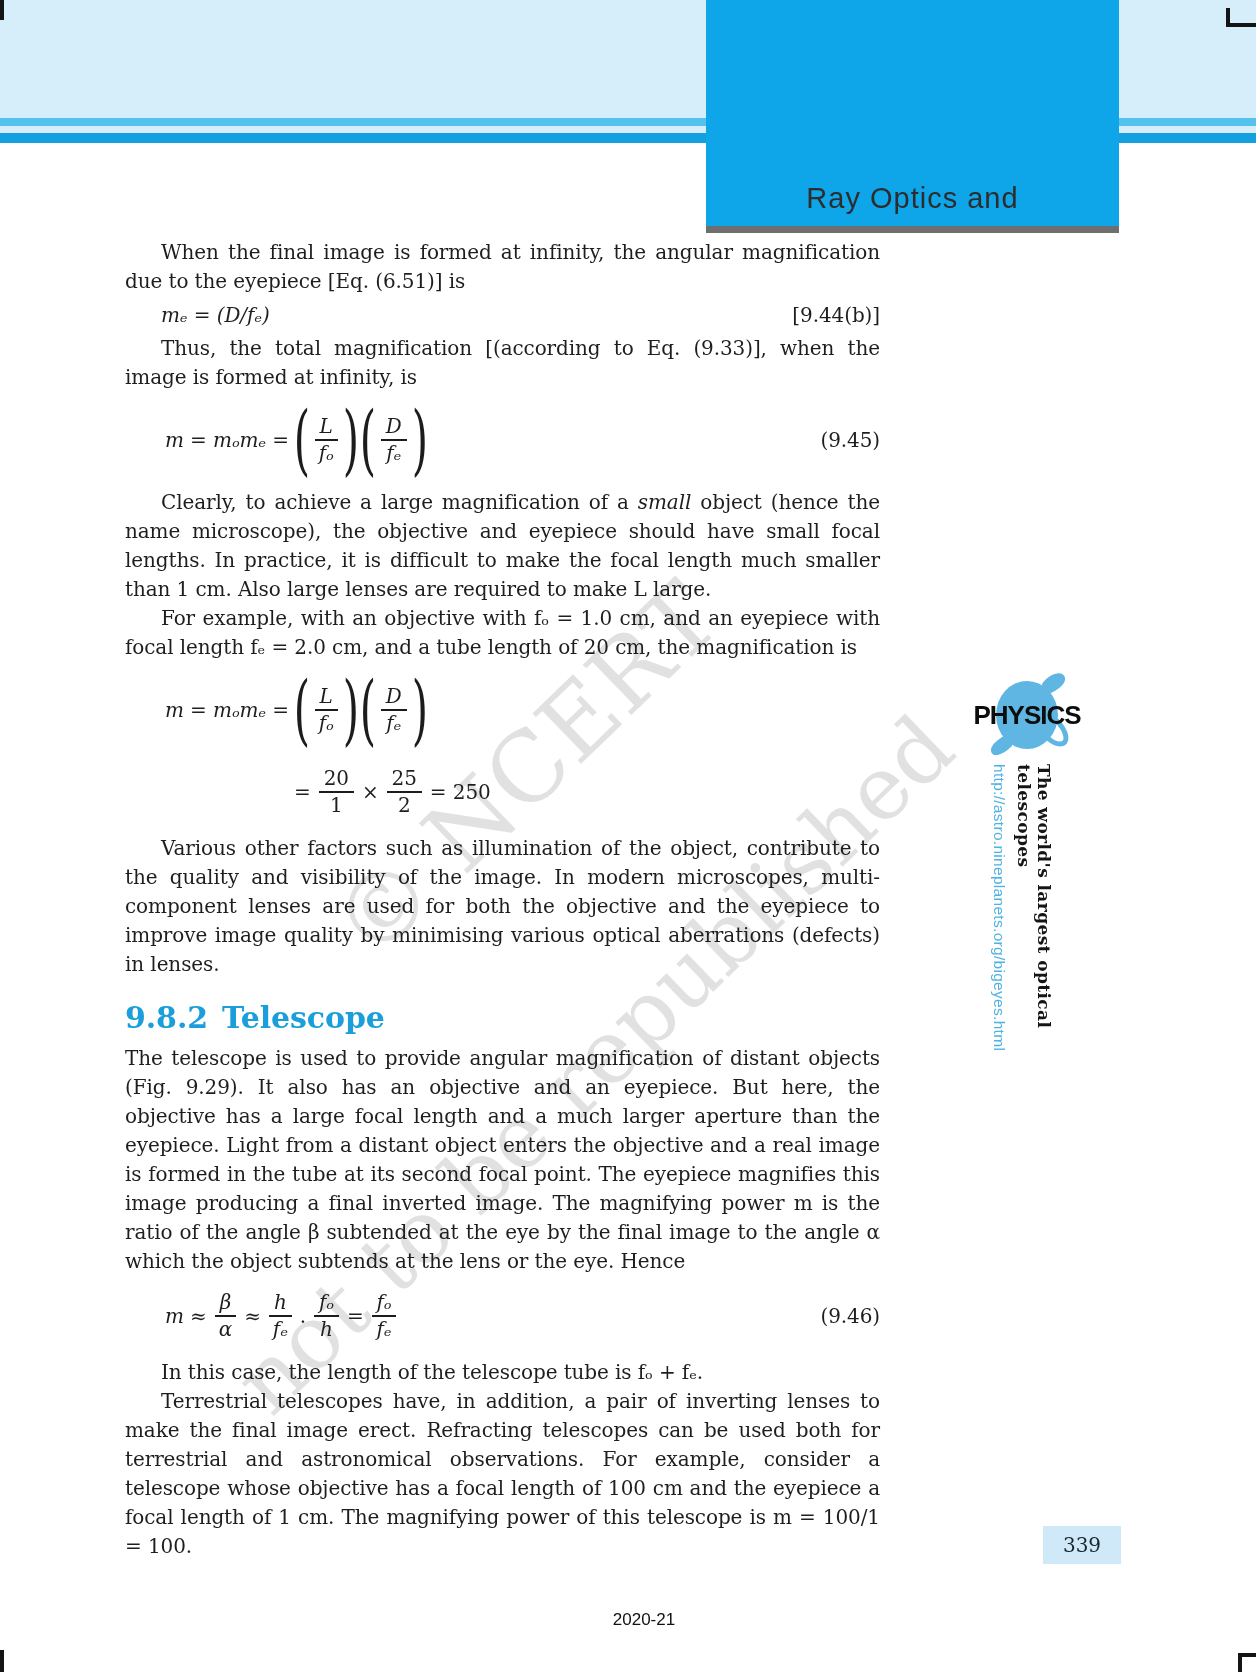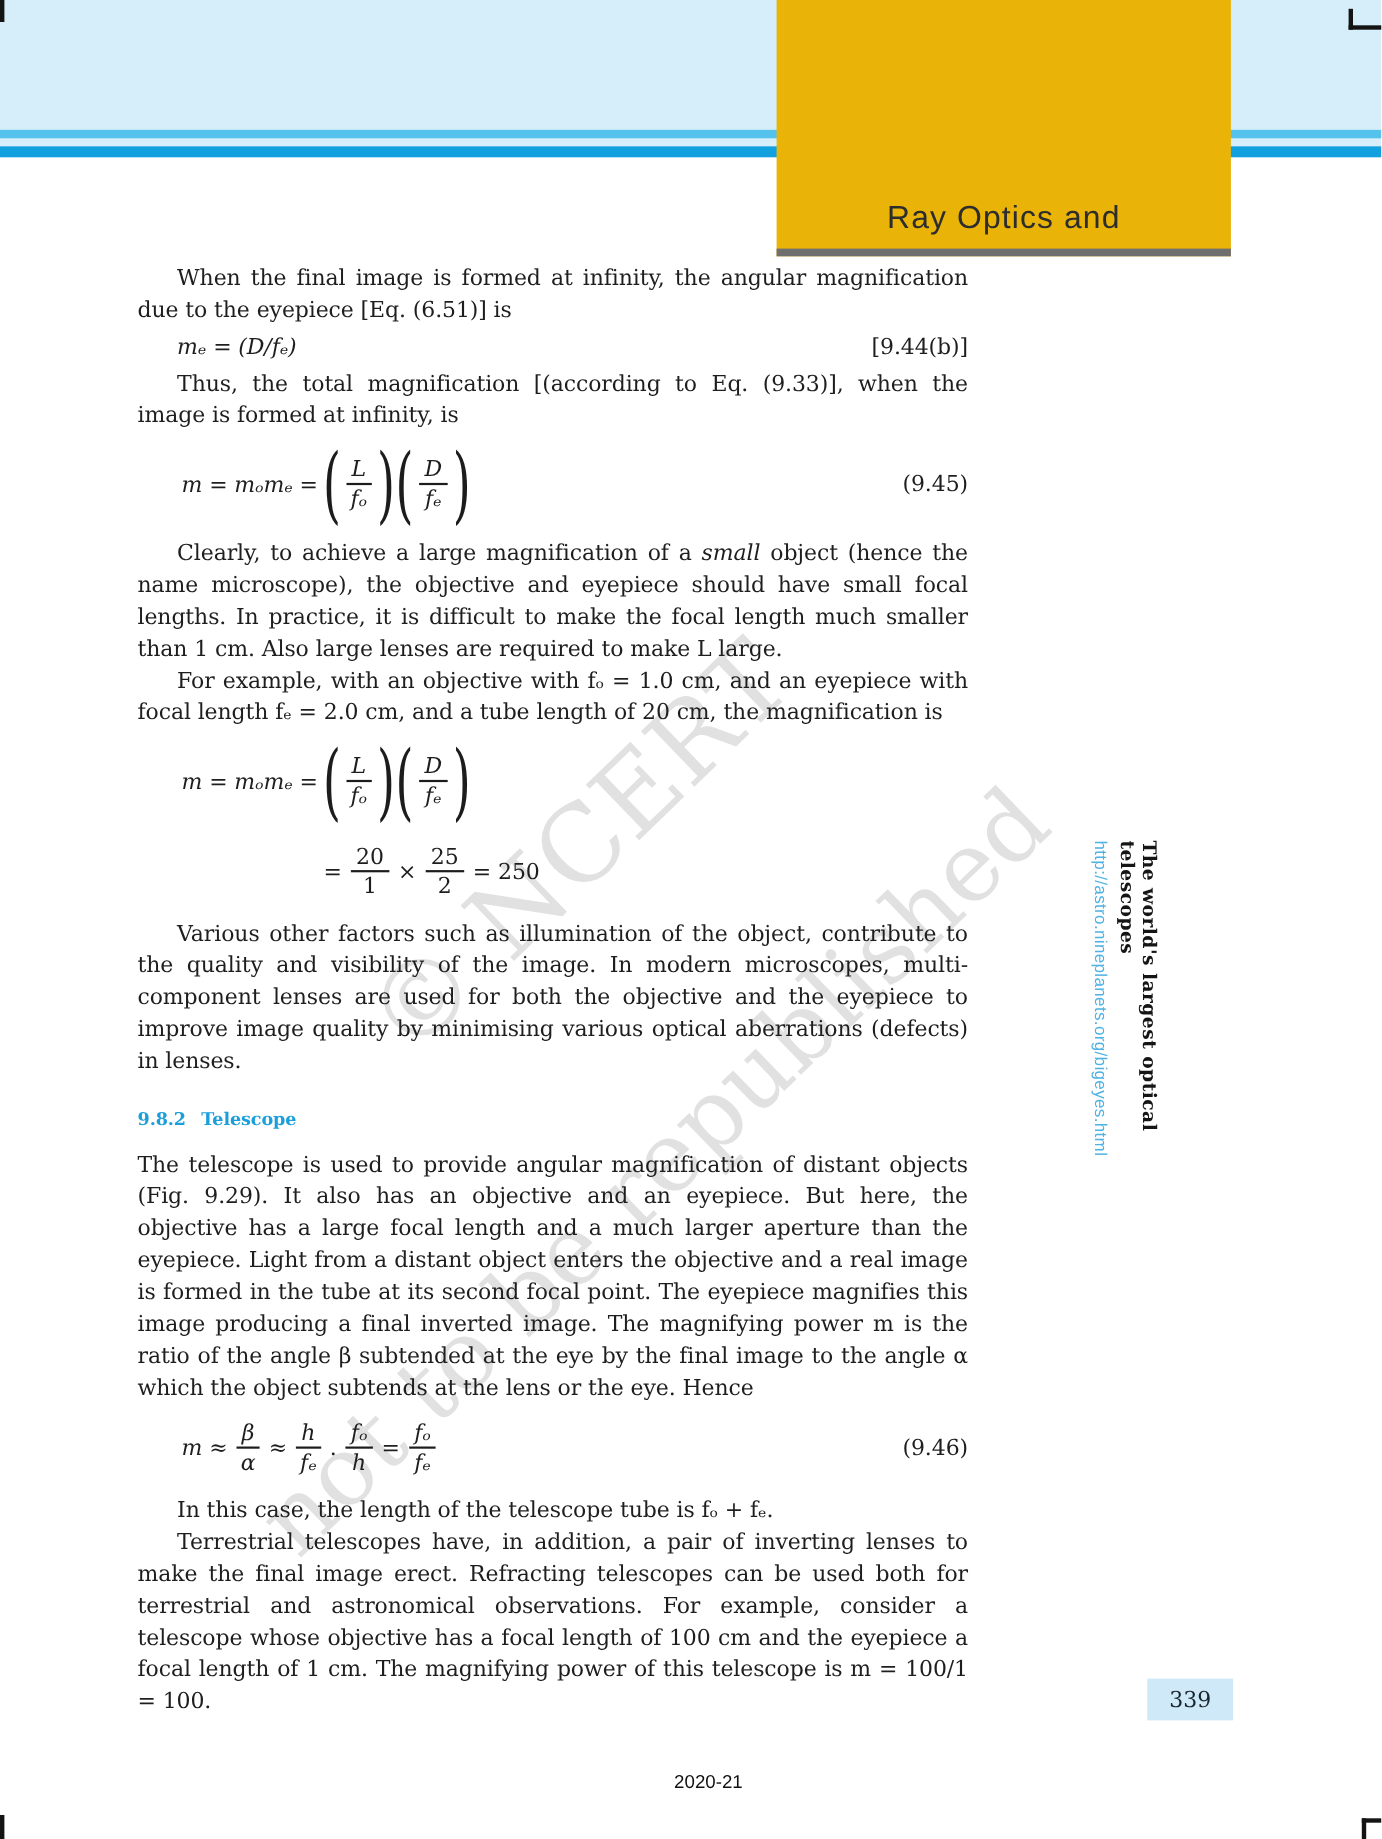--- a/index.html
+++ b/index.html
@@ -8,21 +8,21 @@
     position:relative; width:1256px; height:1672px; background:#ffffff;
     font-family:"DejaVu Serif", serif; color:#1e1e1e; overflow:hidden;
   }
   
   .band      { position:absolute; left:0; top:0;    width:1256px; height:118px; background:#d6edfa; }
   .stripe-sky{ position:absolute; left:0; top:118px; width:1256px; height:8px;  background:#54c2ec; }
   .band-gap  { position:absolute; left:0; top:126px; width:1256px; height:7px;  background:#d6edfa; }
   .stripe-blue{position:absolute; left:0; top:133px; width:1256px; height:10px; background:#13a0df; }
   .title-box {
     position:absolute; left:706px; top:0; width:413px; height:233px;
-    background:#eab308; border-bottom:7px solid #6f6f6f;
+    background:#0ea5e9; border-bottom:7px solid #6f6f6f;
     display:flex; flex-direction:column; justify-content:flex-end; align-items:center;
     padding-bottom:8px;
   }
   .title-line {
     font-family:"Liberation Sans", sans-serif; font-weight:400;
     font-size:29px; line-height:39px; color:#2d2d2d; letter-spacing:1px;
   }
   
   .crop-tl { position:absolute; left:0; top:0; width:4px; height:20px; background:#141414; }
   .crop-tr { position:absolute; left:1226px; top:8px; width:30px; height:19px;
@@ -54,21 +54,21 @@
   .eq-display.compact { min-height:64px; margin:8px 0 10px 0; }
   .eq-display .tok { margin:16px 4px; }
   .frac { display:inline-block; text-align:center; vertical-align:middle; margin:0 4px; line-height:1.15; }
   .frac .num { display:block; border-bottom:2px solid #1c1c1c; padding:0 5px 1px; }
   .frac .den { display:block; padding-top:1px; }
   .bigparen { display:inline-block; font-size:76px; line-height:0.9; font-weight:400;
               transform:scaleX(0.55); margin:0 -6px; color:#1c1c1c; }
   .eq250 { padding-left:165px; }
   
   .section-heading {
-    margin:24px 0 12px 0; font-size:16px; font-weight:bold; color:#1b9fda;
+    margin:24px 0 12px 0; font-size:30px; font-weight:bold; color:#1b9fda;
     font-family:"DejaVu Serif", serif; text-align:left;
   }
   .section-heading .sec-num { margin-right:14px; }
   
   .physics-logo { position:absolute; left:972px; top:668px; width:110px; height:92px; z-index:2; }
   .physics-logo svg { position:absolute; left:0; top:0; }
   .physics-text {
     position:absolute; left:0; top:32px; width:110px; text-align:center;
     font-family:"Liberation Sans", sans-serif; font-weight:800; font-size:26px;
     letter-spacing:-1px; color:#0d0d0d;
@@ -210,20 +210,29 @@
       </span>
       <span class="eqnum">(9.46)</span>
     </div>
 
     <p class="para indent">In this case, the length of the telescope tube is fₒ + fₑ.</p>
 
     <p class="para indent">Terrestrial telescopes have, in addition, a pair of inverting lenses to make the final image erect. Refracting telescopes can be used both for terrestrial and astronomical observations. For example, consider a telescope whose objective has a focal length of 100 cm and the eyepiece a focal length of 1 cm. The magnifying power of this telescope is m = 100/1 = 100.</p>
 
   </main>
 
+  <div class="physics-logo">
+    <svg width="110" height="92" viewBox="0 0 110 92">
+      <ellipse cx="55" cy="47" rx="31" ry="34" fill="#5fb6e2"></ellipse>
+      <path d="M70 16 C78 4 92 2 93 10 C94 17 83 24 72 28 Z" fill="#5fb6e2"></path>
+      <path d="M40 78 C30 88 20 90 19 83 C18 76 30 68 40 64 Z" fill="#5fb6e2"></path>
+      <path d="M84 52 C96 64 97 76 88 76 C80 76 70 66 64 56" fill="none" stroke="#5fb6e2" stroke-width="5"></path>
+    </svg>
+    <div class="physics-text">PHYSICS</div>
+  </div>
 
   <div class="vert">
     <span class="vt-title">The world's largest optical telescopes</span>
     <span class="vt-url">http://astro.nineplanets.org/bigeyes.html</span>
   </div>
 
   <div class="page-num-box">339</div>
   <div class="footer-year">2020-21</div>
 
 </div>

